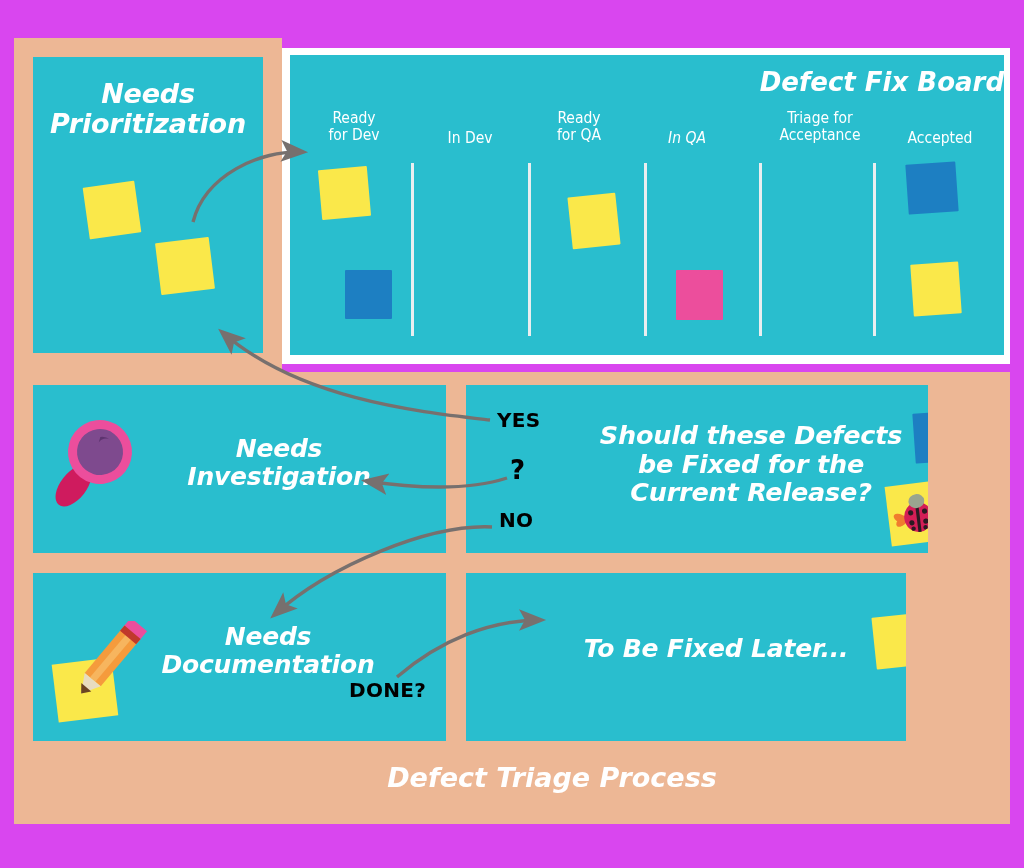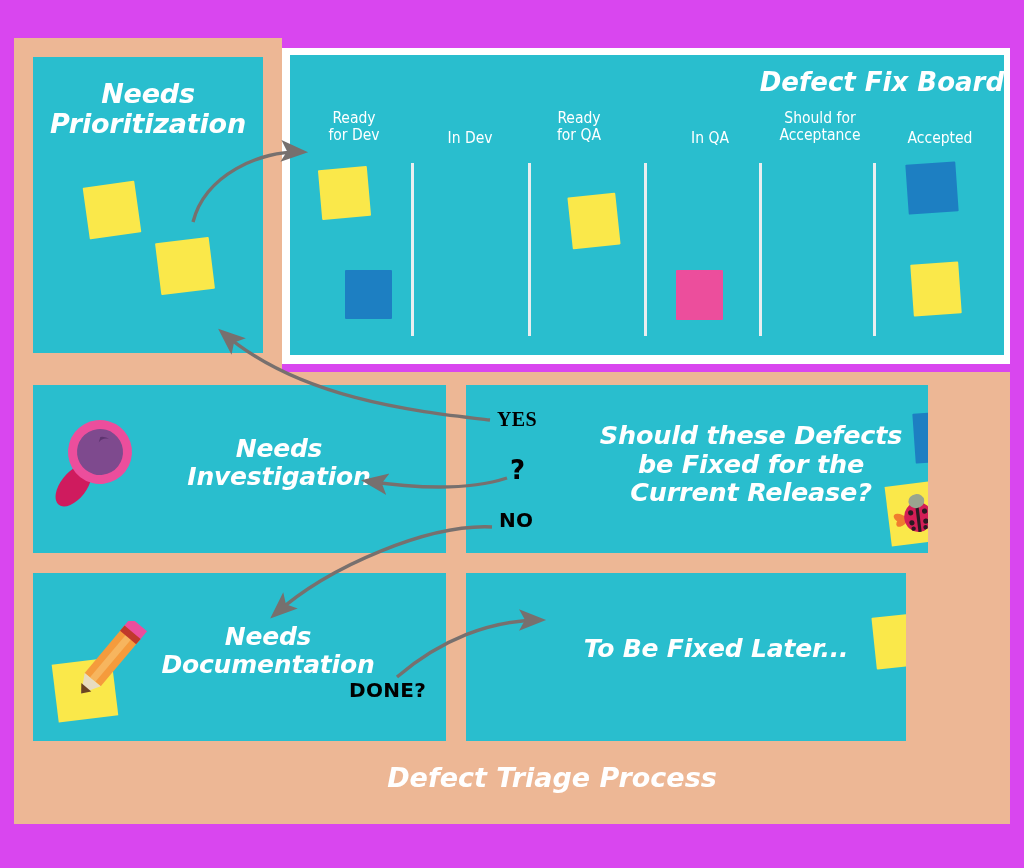--- a/index.html
+++ b/index.html
@@ -196,21 +196,21 @@
 
   
   .arrow-label {
     position: absolute;
     color: #000000;
     font-weight: bold;
     font-size: 20px;
     letter-spacing: 0.3px;
     font-family: "DejaVu Sans", sans-serif;
   }
-  #label-yes  { left: 497px; top: 408px; font-family: Liberation Serif, serif; }
+  #label-yes  { left: 497px; top: 408px; }
   #label-q    { left: 510px; top: 455px; font-size: 26px; }
   #label-no   { left: 499px; top: 508px; }
   #label-done { left: 349px; top: 678px; }
 
   
   #overlay {
     position: absolute;
     left: 0;
     top: 0;
     width: 1024px;
@@ -235,22 +235,22 @@
 
   <div id="board-white"></div>
   <div class="panel" id="panel-board">
     <div id="board-heading">Defect Fix Board</div>
 
     <div class="board-col-header" style="left:8px; top:55px; width:112px;">Ready
 for Dev</div>
     <div class="board-col-header" style="left:124px; top:75px; width:112px;text-align:center;">In Dev</div>
     <div class="board-col-header" style="left:233px; top:55px; width:112px;">Ready
 for QA</div>
-    <div class="board-col-header" style="left:364px; top:75px; width:112px;">In QA</div>
-    <div class="board-col-header" style="left:463px; top:55px; width:134px;">Should for
+    <div class="board-col-header" style="left:341px; top:75px; width:112px;font-style:italic;">In QA</div>
+    <div class="board-col-header" style="left:463px; top:55px; width:134px;">Triage for
 Acceptance</div>
     <div class="board-col-header" style="left:594px; top:75px; width:112px;">Accepted</div>
 
     <div class="board-divider" style="left:121px;"></div>
     <div class="board-divider" style="left:238px;"></div>
     <div class="board-divider" style="left:354px;"></div>
     <div class="board-divider" style="left:469px;"></div>
     <div class="board-divider" style="left:583px;"></div>
 
     <div class="card card-yellow" style="left:30px; top:113px; width:49px; height:50px; transform:rotate(-5deg);"></div>

